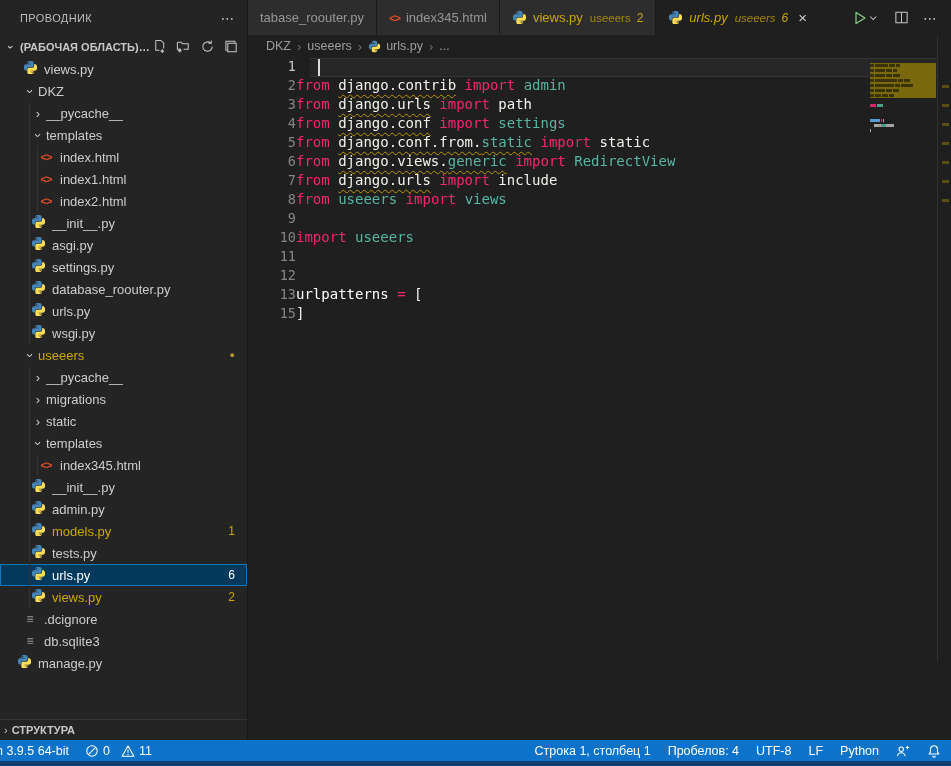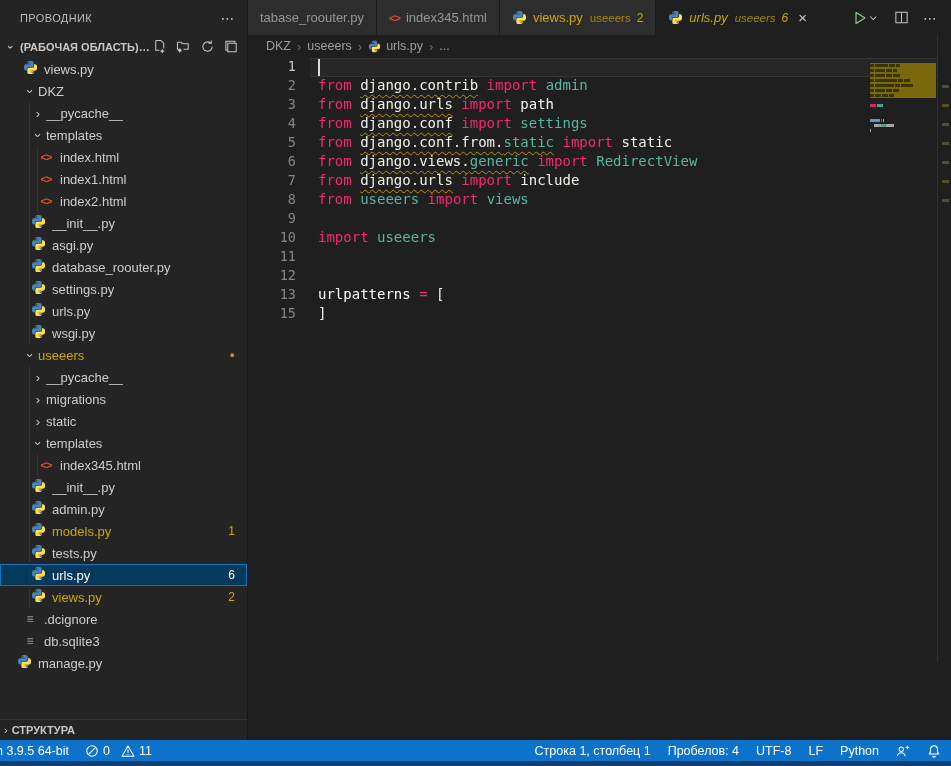--- a/index.html
+++ b/index.html
@@ -63,21 +63,21 @@
   #editor { position:absolute; left:248px; top:35px; right:0; bottom:26px; background:#1f1f1f; }
   #breadcrumb { height:22px; display:flex; align-items:center; padding-left:18px;
     color:#9d9d9d; font-size:12.5px; gap:6px; }
   #breadcrumb .sep { color:#6f6f6f; font-size:13px; }
   #breadcrumb .bc { display:flex; align-items:center; gap:5px; cursor:pointer; }
 
   #codearea { position:absolute; left:0; top:22px; right:0; bottom:0;
     font-family:"DejaVu Sans Mono","Liberation Mono",monospace; font-size:14px; }
   .cl { position:relative; height:19px; line-height:19px; display:flex; white-space:pre; }
   .cl .ln { width:48px; flex:0 0 48px; text-align:right; color:#858585; font-size:13.5px; }
-  .cl .ct { margin-left:22px; }
+  .cl .ct { }
   .cl.cur .ln { color:#c6c6c6; }
   .curline { position:absolute; left:62px; width:627px; height:19px; top:1px;
     background:rgba(255,255,255,.035); border-top:1px solid rgba(255,255,255,.07);
     border-bottom:1px solid rgba(255,255,255,.07); pointer-events:none; }
   .cursor { position:absolute; left:70px; top:2px; width:1.5px; height:17px; background:#dcdcdc; }
   .tok-k { color:#f92672; } .tok-t { color:#f2f2ec; } .tok-m { color:#56b6a2; }
   .tok-s { color:#c9a554; } .tok-v { color:#ffffff; }
   .wavy { text-decoration-line:underline; text-decoration-style:wavy;
     text-decoration-color:#bb9500; text-decoration-thickness:1px; text-underline-offset:4px; }
   .ind-guide { position:absolute; left:70px; top:0; height:19px; width:1px; background:#3a3a3a; }
@@ -199,29 +199,29 @@
               <path d="M16.1 30c7 0 6.5-3 6.5-3v-3.2H16v-1h9.4s4.6.5 4.6-6.6-4-6.9-4-6.9h-2.4v3.3s.2 4-3.9 4h-6.6s-3.8-.1-3.8 3.7v6.1S8.7 30 16.1 30zm3.6-2a1.2 1.2 0 1 1 0-2.5 1.2 1.2 0 0 1 0 2.5z" fill="#ffde57"></path>
             </svg></span>
           <span class="lbl">asgi.py</span>
         </div>
         <div class="row" style="padding-left: 30px;">
           <span class="guide" style="left: 29px;"></span>
           <span class="ficon"><svg width="15" height="15" viewBox="0 0 32 32">
               <path d="M15.9 2c-7 0-6.5 3-6.5 3v3.2h6.6v1H6.6S2 8.6 2 15.7s4 6.9 4 6.9h2.4v-3.3s-.2-4 3.9-4h6.6s3.8.1 3.8-3.7V5.7S23.3 2 15.9 2zM12.3 4a1.2 1.2 0 1 1 0 2.5 1.2 1.2 0 0 1 0-2.5z" fill="#4584b6"></path>
               <path d="M16.1 30c7 0 6.5-3 6.5-3v-3.2H16v-1h9.4s4.6.5 4.6-6.6-4-6.9-4-6.9h-2.4v3.3s.2 4-3.9 4h-6.6s-3.8-.1-3.8 3.7v6.1S8.7 30 16.1 30zm3.6-2a1.2 1.2 0 1 1 0-2.5 1.2 1.2 0 0 1 0 2.5z" fill="#ffde57"></path>
             </svg></span>
+          <span class="lbl">settings.py</span>
+        </div>
+        <div class="row" style="padding-left: 30px;">
+          <span class="guide" style="left: 29px;"></span>
+          <span class="ficon"><svg width="15" height="15" viewBox="0 0 32 32">
+              <path d="M15.9 2c-7 0-6.5 3-6.5 3v3.2h6.6v1H6.6S2 8.6 2 15.7s4 6.9 4 6.9h2.4v-3.3s-.2-4 3.9-4h6.6s3.8.1 3.8-3.7V5.7S23.3 2 15.9 2zM12.3 4a1.2 1.2 0 1 1 0 2.5 1.2 1.2 0 0 1 0-2.5z" fill="#4584b6"></path>
+              <path d="M16.1 30c7 0 6.5-3 6.5-3v-3.2H16v-1h9.4s4.6.5 4.6-6.6-4-6.9-4-6.9h-2.4v3.3s.2 4-3.9 4h-6.6s-3.8-.1-3.8 3.7v6.1S8.7 30 16.1 30zm3.6-2a1.2 1.2 0 1 1 0-2.5 1.2 1.2 0 0 1 0 2.5z" fill="#ffde57"></path>
+            </svg></span>
           <span class="lbl">database_roouter.py</span>
-        </div>
-        <div class="row" style="padding-left: 30px;">
-          <span class="guide" style="left: 29px;"></span>
-          <span class="ficon"><svg width="15" height="15" viewBox="0 0 32 32">
-              <path d="M15.9 2c-7 0-6.5 3-6.5 3v3.2h6.6v1H6.6S2 8.6 2 15.7s4 6.9 4 6.9h2.4v-3.3s-.2-4 3.9-4h6.6s3.8.1 3.8-3.7V5.7S23.3 2 15.9 2zM12.3 4a1.2 1.2 0 1 1 0 2.5 1.2 1.2 0 0 1 0-2.5z" fill="#4584b6"></path>
-              <path d="M16.1 30c7 0 6.5-3 6.5-3v-3.2H16v-1h9.4s4.6.5 4.6-6.6-4-6.9-4-6.9h-2.4v3.3s.2 4-3.9 4h-6.6s-3.8-.1-3.8 3.7v6.1S8.7 30 16.1 30zm3.6-2a1.2 1.2 0 1 1 0-2.5 1.2 1.2 0 0 1 0 2.5z" fill="#ffde57"></path>
-            </svg></span>
-          <span class="lbl">settings.py</span>
         </div>
         <div class="row" style="padding-left: 30px;">
           <span class="guide" style="left: 29px;"></span>
           <span class="ficon"><svg width="15" height="15" viewBox="0 0 32 32">
               <path d="M15.9 2c-7 0-6.5 3-6.5 3v3.2h6.6v1H6.6S2 8.6 2 15.7s4 6.9 4 6.9h2.4v-3.3s-.2-4 3.9-4h6.6s3.8.1 3.8-3.7V5.7S23.3 2 15.9 2zM12.3 4a1.2 1.2 0 1 1 0 2.5 1.2 1.2 0 0 1 0-2.5z" fill="#4584b6"></path>
               <path d="M16.1 30c7 0 6.5-3 6.5-3v-3.2H16v-1h9.4s4.6.5 4.6-6.6-4-6.9-4-6.9h-2.4v3.3s.2 4-3.9 4h-6.6s-3.8-.1-3.8 3.7v6.1S8.7 30 16.1 30zm3.6-2a1.2 1.2 0 1 1 0-2.5 1.2 1.2 0 0 1 0 2.5z" fill="#ffde57"></path>
             </svg></span>
           <span class="lbl">urls.py</span>
         </div>
         <div class="row" style="padding-left: 30px;">

